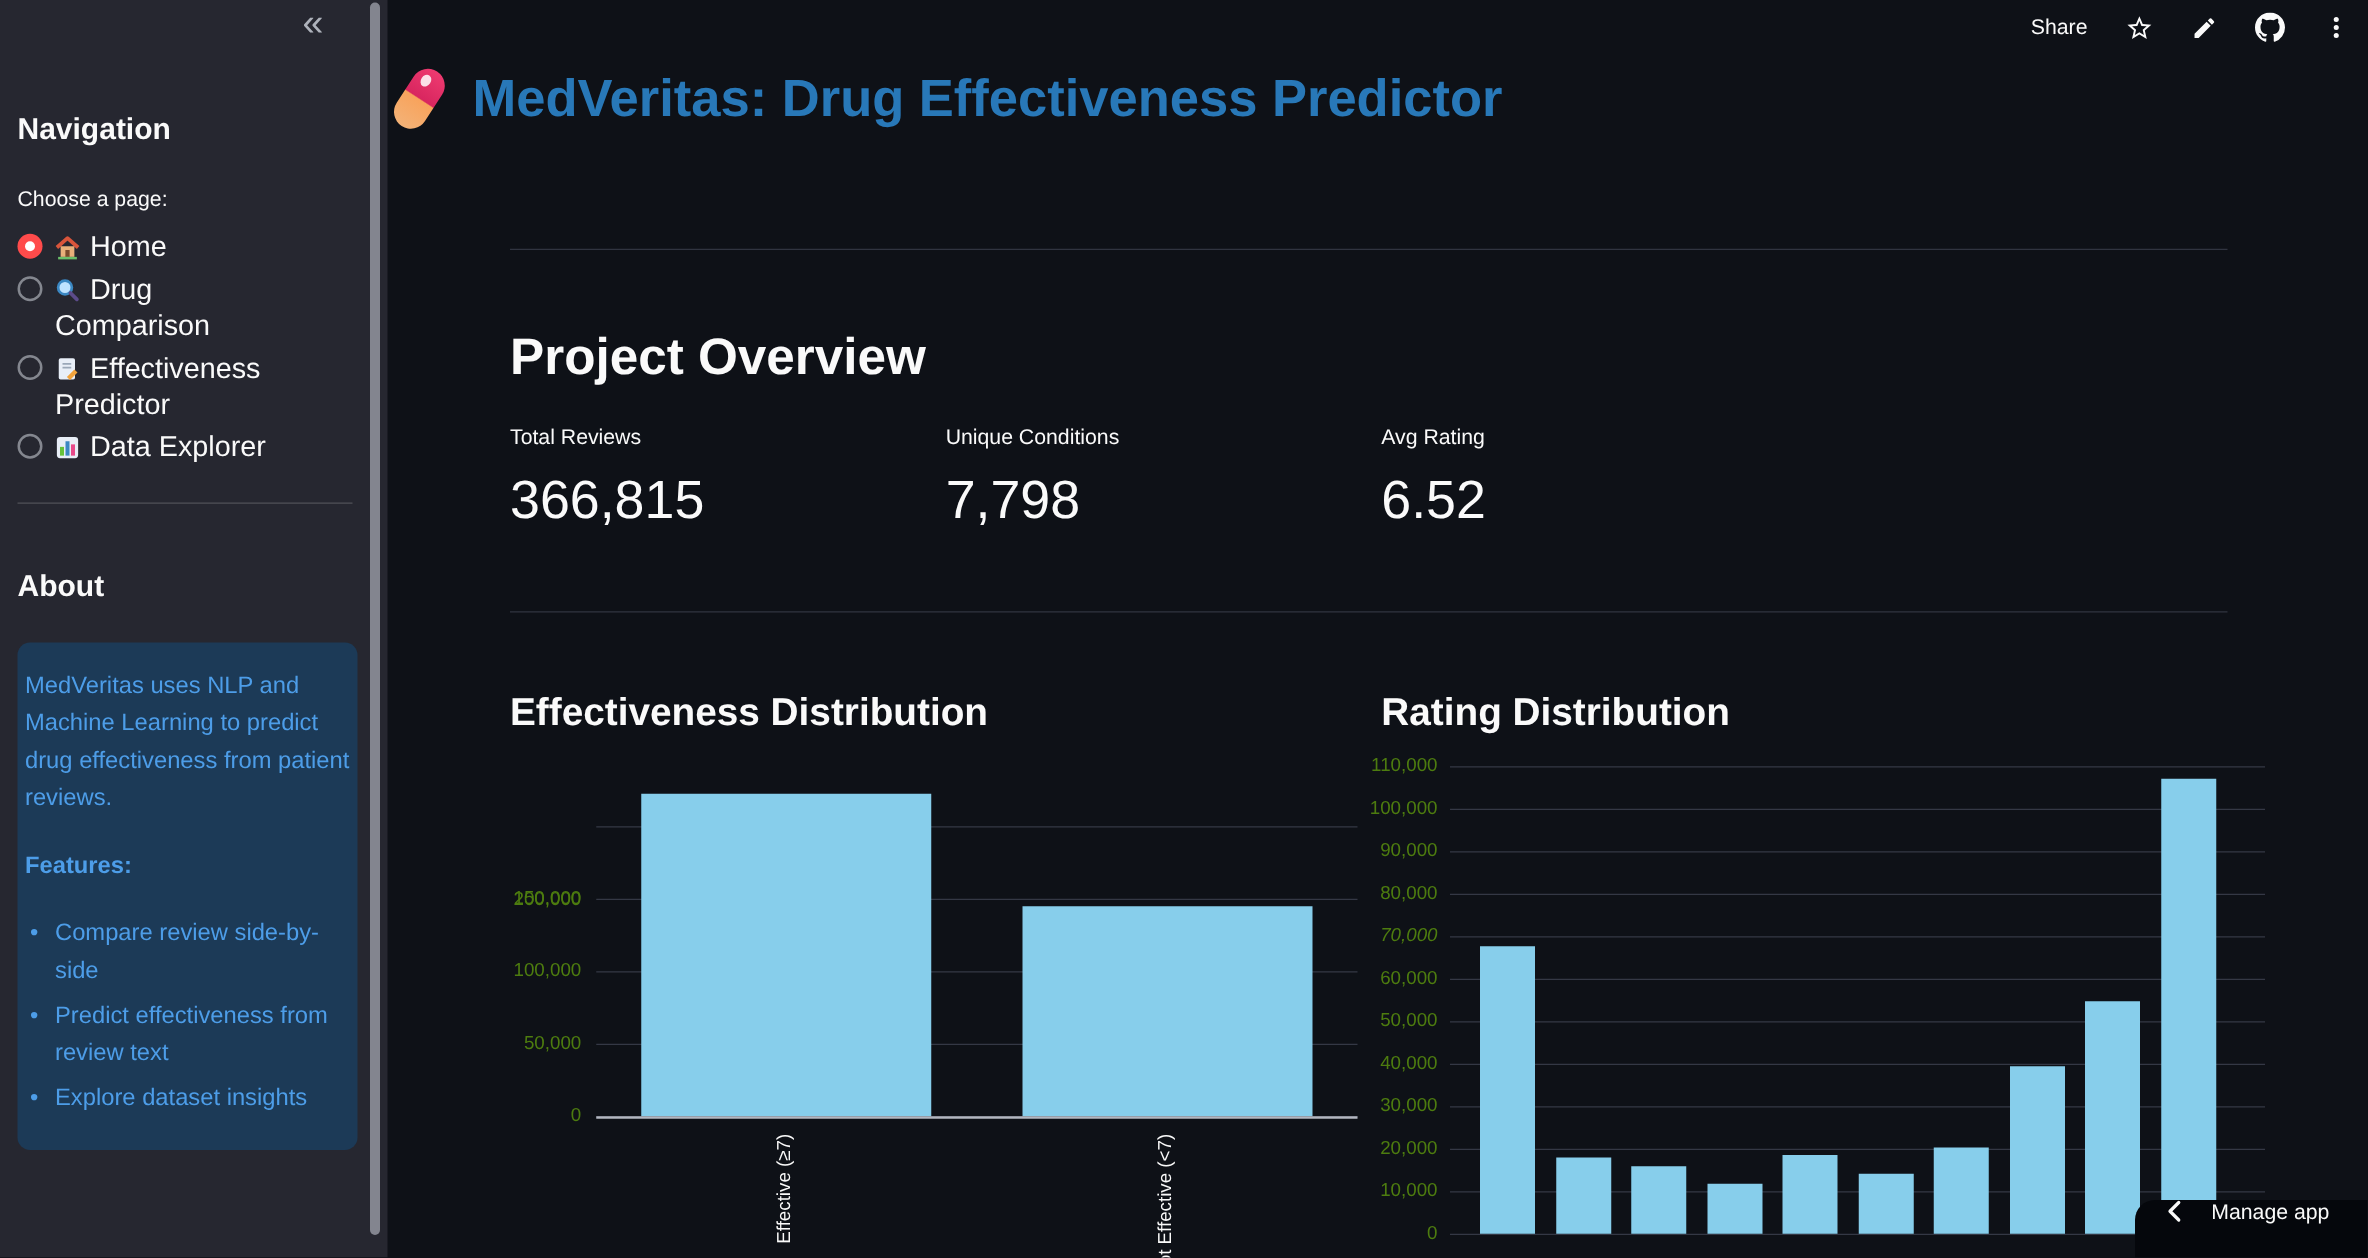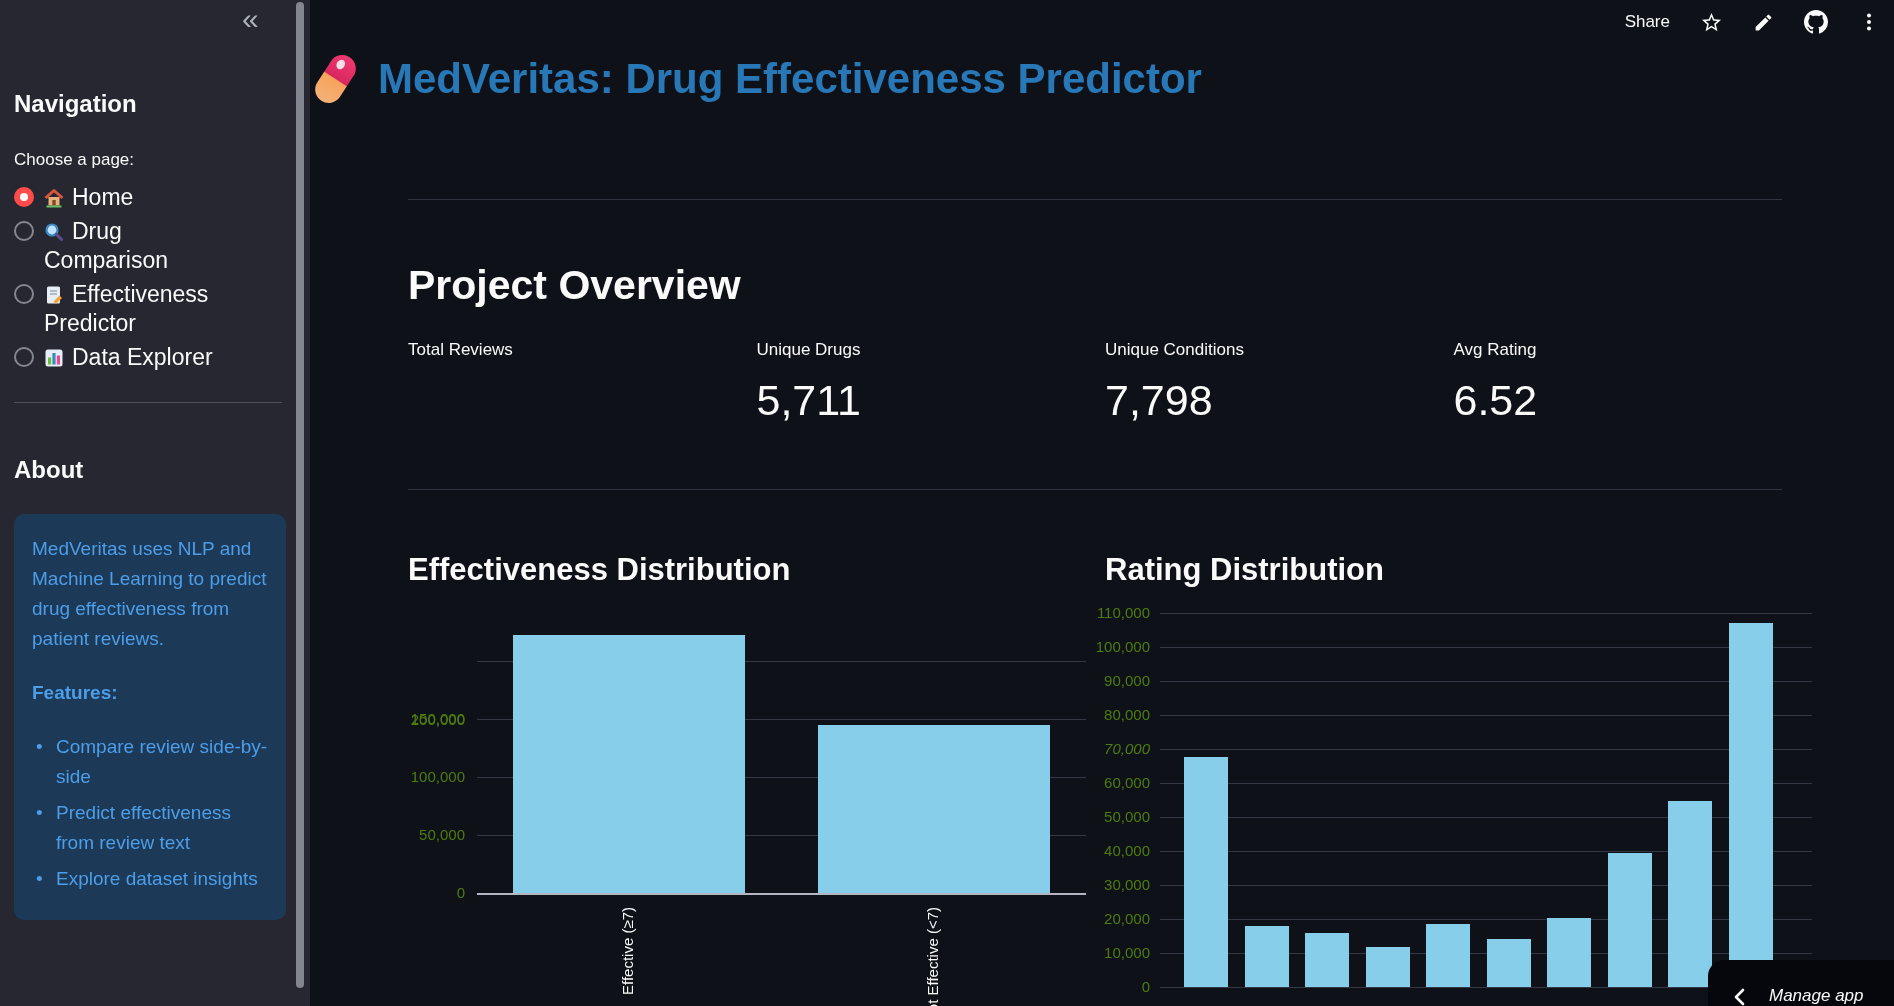--- a/index.html
+++ b/index.html
@@ -22,21 +22,21 @@
         border:2px solid #84878f; }
   .rb.sel { border:none; background:var(--c-red,#ff4b4b); }
   .rb.sel::after { content:""; position:absolute; left:6px; top:6px; width:8px; height:8px;
                    border-radius:50%; background:#fff; }
   .rlabel { font-size:23px; line-height:29px; width:188px; }
   .rlabel .ricon { display:inline-block; width:20px; height:20px; vertical-align:-3px; margin-right:8px; }
   .side-div { position:absolute; left:14px; top:402px; width:268px; height:1px; background:rgba(250,250,250,.2); }
   .about-h  { position:absolute; left:14px; top:456px; font-size:24px; font-weight:bold; }
   .about-box { position:absolute; left:14px; top:514px; width:272px; border-radius:10px;
                background:var(--c-info-bg,#1c3a57); color:var(--c-info-text,#4d9de8);
-               padding:20px 18px; font-size:19px; line-height:30px; }
+               padding:20px 6px; font-size:19px; line-height:30px; }
   .features-h { font-weight:bold; margin-top:24px; }
   .about-box ul { list-style:none; margin-top:24px; }
   .about-box li { padding-left:24px; position:relative; margin-bottom:6px; }
   .about-box li::before { content:"•"; position:absolute; left:4px; }
   .scroll-thumb { position:absolute; left:296px; top:2px; width:8px; height:986px;
                   border-radius:4px; background:#83858f; }
   
   .toolbar { position:absolute; top:6px; right:14px; height:32px; display:flex; align-items:center; gap:30px; z-index:5;text-align:center; }
   .toolbar .tb { color:#fafafa; cursor:pointer; display:flex; align-items:center; }
   .share { font-size:17px; }
@@ -60,22 +60,22 @@
   .ch-title { position:absolute; top:552px; font-size:31px; font-weight:bold; }
   #charts-layer { position:absolute; left:0; top:0; width:1894px; height:1006px; }
   .gridline { position:absolute; height:1px; background:#343845; }
   .axisline { position:absolute; height:2px; background:#b2b6c0; }
   .ytick { position:absolute; width:130px; text-align:right; font-size:15px; color:#4d7c0f; }
   .bar { position:absolute; background:var(--c-bar,#87ceeb); }
   .xlab-rot { position:absolute; writing-mode:vertical-rl; transform:rotate(180deg);
               font-size:15px; color:#fafafa; white-space:nowrap; }
   
   .manage { position:absolute; left:1708px; top:960px; width:186px; height:46px; z-index:20;
-            background:#05070c; border-radius:16px 0 0 0; display:flex; align-items:flex-end;
-            padding-left:26px; gap:24px; cursor:pointer;font-style:italic; }
+            background:#05070c; border-radius:16px 0 0 0; display:flex; align-items:flex-start;
+            padding-left:26px; gap:24px; cursor:pointer; }
   .manage .lbl { font-size:17px; color:#fafafa; }
 </style>
 </head>
 <body style="--c-main-bg: #0e1117; --c-sidebar-bg: #262730; --c-accent: #2878b8; --c-bar: #87ceeb; --c-red: #ff4b4b; --c-info-bg: #1c3a57; --c-info-text: #4d9de8;">
 
 <aside class="sidebar">
   <span class="collapse">«</span>
   <div class="nav-h">Navigation</div>
   <div class="choose">Choose a page:</div>
   <div id="radio-group">
@@ -159,24 +159,21 @@
       <span class="pill-cap"></span>
     </span>
   <h1 class="page-title">MedVeritas: Drug Effectiveness Predictor</h1>
 </div>
 
 <div class="divider" style="top:199px"></div>
 <div class="h2">Project Overview</div>
 <div id="metrics-row">
     <div class="metric">
       <div class="m-label">Total Reviews</div>
-    </div>
-    <div class="metric">
-      <div class="m-label">Unique Drugs</div>
-      <div class="m-value">5,711</div>
+      <div class="m-value">366,815</div>
     </div>
     <div class="metric">
       <div class="m-label">Unique Conditions</div>
       <div class="m-value">7,798</div>
     </div>
     <div class="metric">
       <div class="m-label">Avg Rating</div>
       <div class="m-value">6.52</div>
     </div>
   </div>

